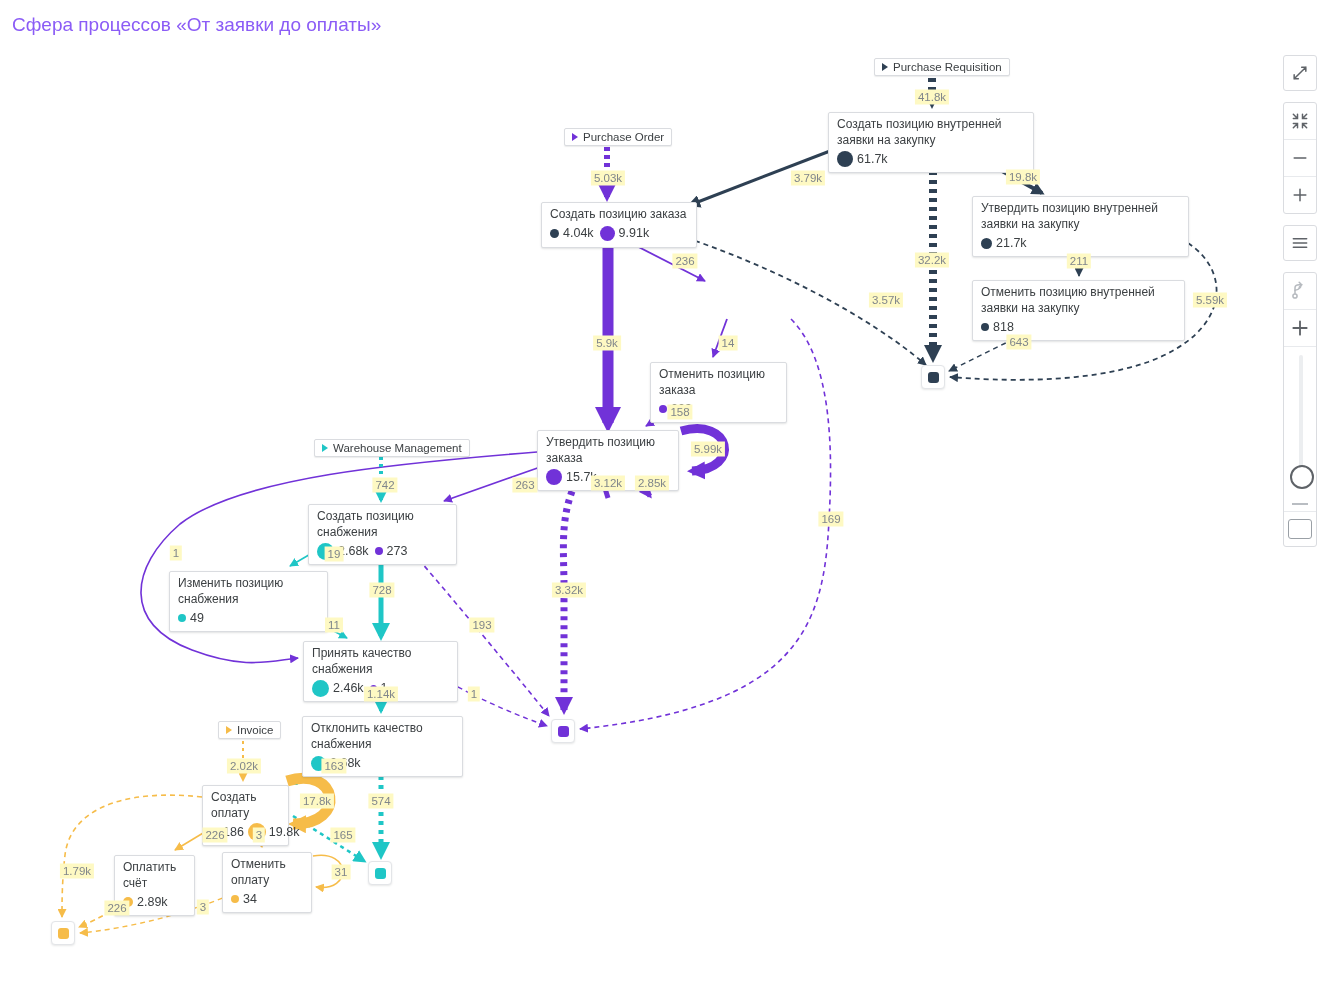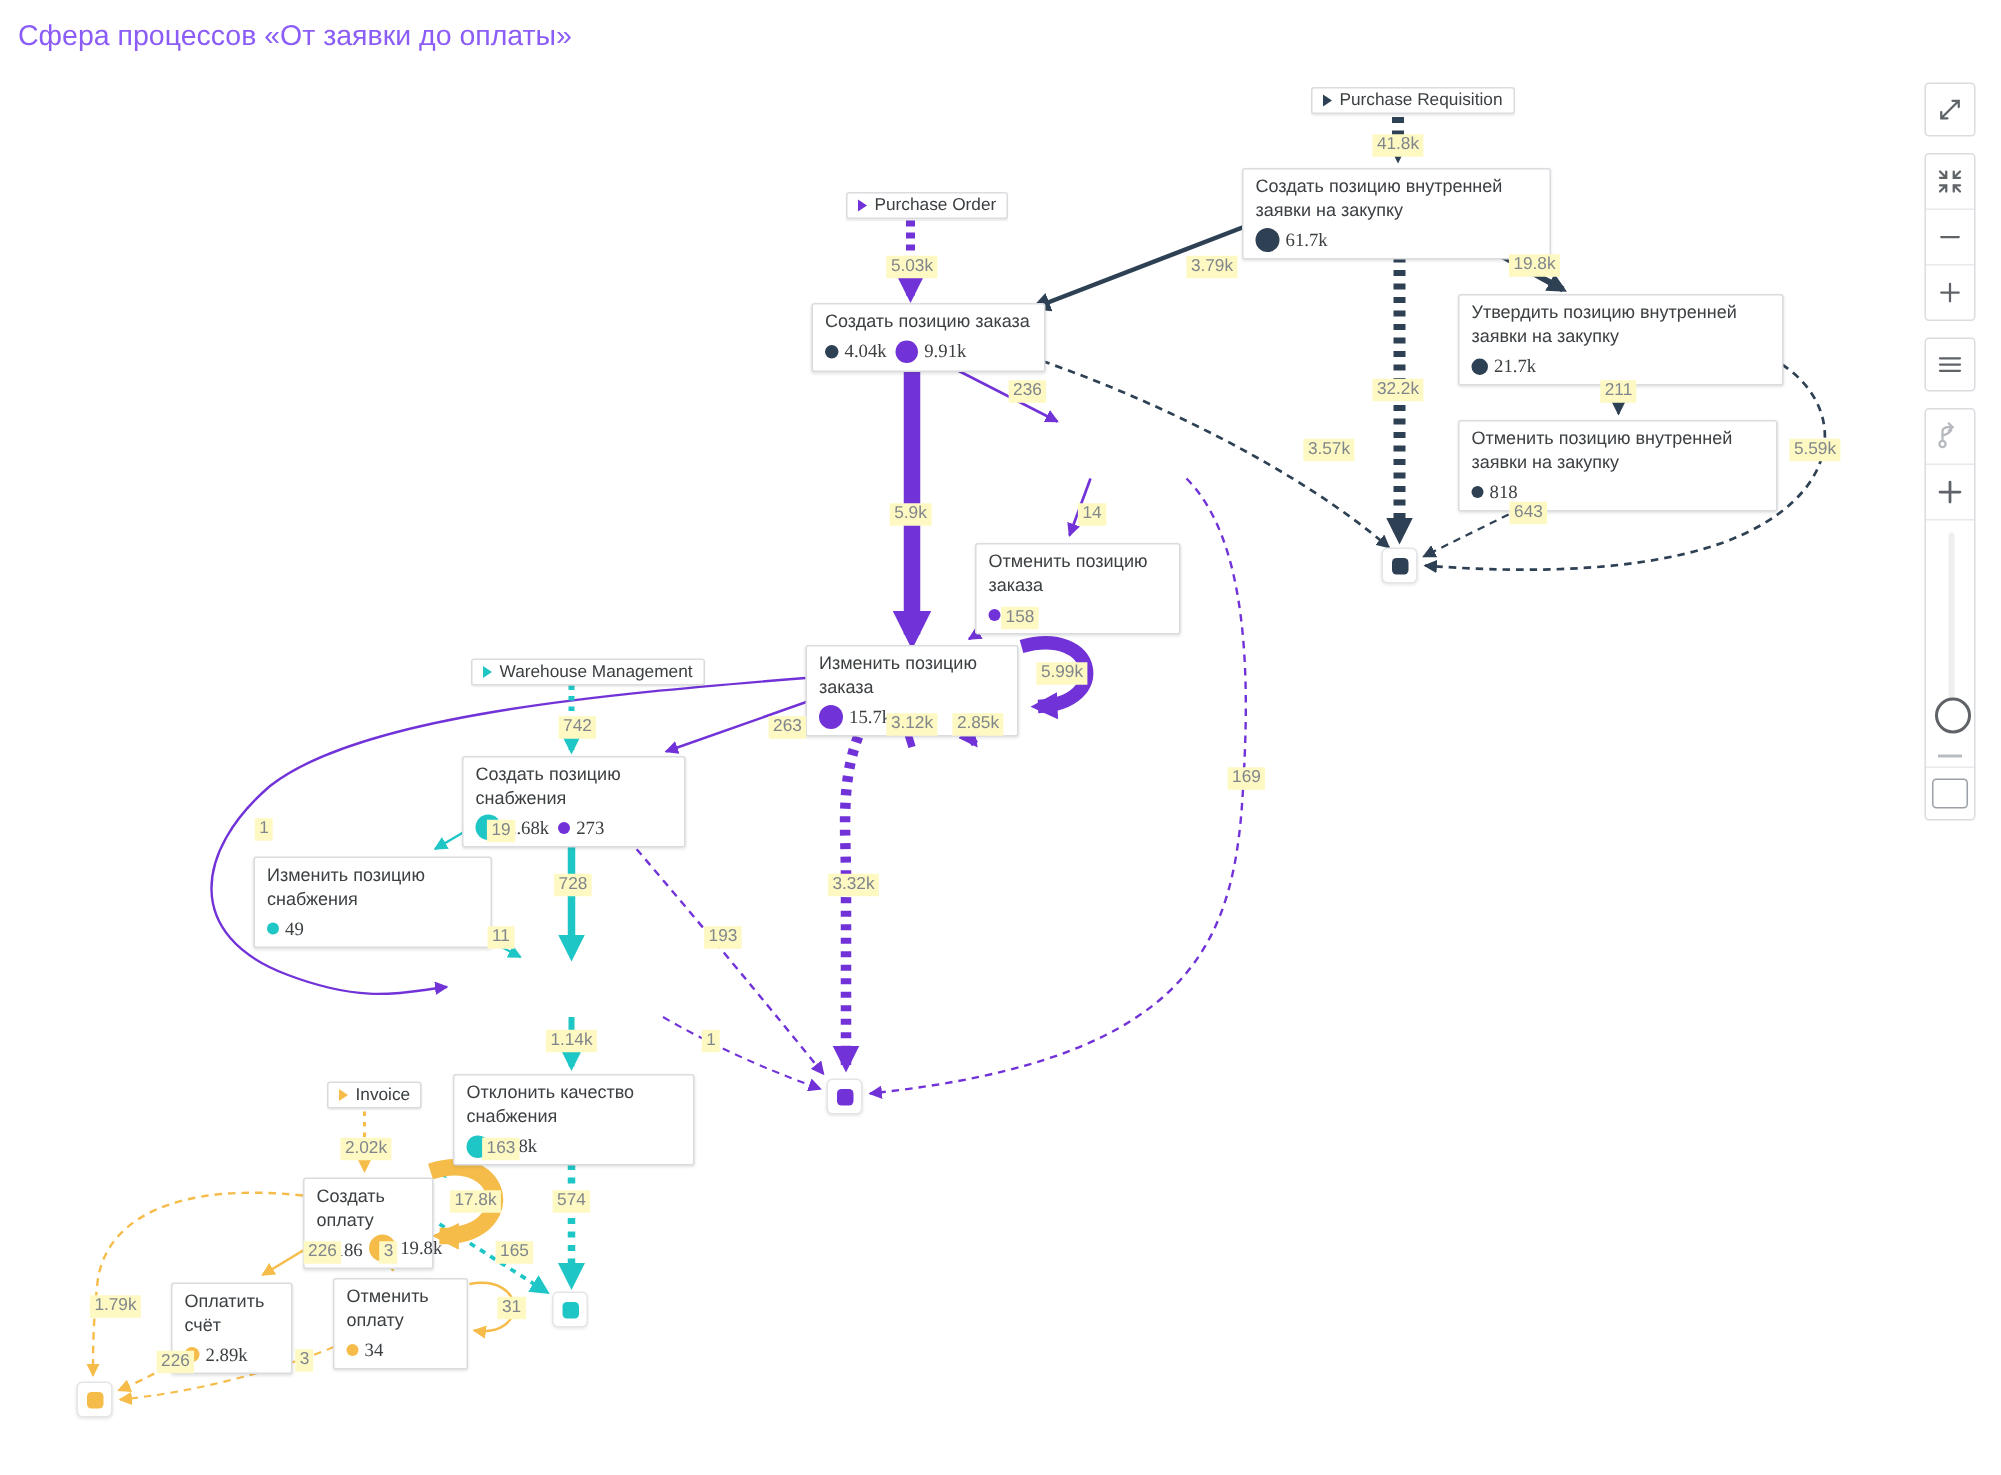--- a/index.html
+++ b/index.html
@@ -3,21 +3,21 @@
 <meta charset="utf-8">
 <style>
   html,body{margin:0;padding:0;background:#fff;font-family:"Liberation Sans",sans-serif;}
   .stage{position:relative;width:1334px;height:983px;background:#fff;overflow:hidden;}
   .title{position:absolute;left:12px;top:14px;font-size:19px;color:#8b5cf6;}
   svg.edges{position:absolute;left:0;top:0;}
   .node{position:absolute;background:#fff;border:1px solid #dadce0;border-radius:2px;
         box-shadow:0 1px 2px rgba(60,64,67,.15);padding:4px 8px 4px 8px;box-sizing:border-box;
         font-size:12px;color:#3c4043;line-height:1.3;}
   .nlabel{color:#3c4043;}
-  .mrow{display:flex;align-items:flex-end;gap:6px;margin-top:2px;min-height:18px;font-family:Liberation Serif, serif;}
+  .mrow{display:flex;align-items:center;gap:6px;margin-top:2px;min-height:18px;}
   .mpair{display:flex;align-items:center;gap:4px;}
   .dot{display:inline-block;border-radius:50%;flex:0 0 auto;}
   .c-dark{background:#2e4053;} .c-purple{background:#7132d8;}
   .c-teal{background:#1fc6c6;} .c-yellow{background:#f6bc49;}
   .mval{font-size:12.5px;color:#3c4043;}
   .hdr{position:absolute;background:#fff;border:1px solid #dadce0;border-radius:2px;
        padding:2px 7px;font-size:11.5px;color:#3c4043;display:flex;align-items:center;gap:5px;
        box-shadow:0 1px 1px rgba(60,64,67,.1);white-space:nowrap;}
   .tri{width:0;height:0;border-top:4px solid transparent;border-bottom:4px solid transparent;
        border-left:6px solid #000;display:inline-block;}
@@ -194,21 +194,21 @@
   <div class="node" style="left:650px;top:362px;width:137px">
     <div class="nlabel">Отменить позицию заказа</div>
     <div class="mrow">
         <span class="mpair">
           <span class="dot c-purple" style="width:8px;height:8px"></span>
           <span class="mval">223</span>
         </span>
       </div>
   </div>
   <div class="node" style="left:537px;top:430px;width:142px">
-    <div class="nlabel">Изменить позицию заказа</div>
+    <div class="nlabel">Утвердить позицию заказа</div>
     <div class="mrow">
         <span class="mpair">
           <span class="dot c-purple" style="width:16px;height:16px"></span>
           <span class="mval">15.7k</span>
         </span>
       </div>
   </div>
   <div class="node" style="left:308px;top:504px;width:149px">
     <div class="nlabel">Создать позицию снабжения</div>
     <div class="mrow">
@@ -221,20 +221,33 @@
           <span class="mval">273</span>
         </span>
       </div>
   </div>
   <div class="node" style="left:169px;top:571px;width:159px">
     <div class="nlabel">Изменить позицию снабжения</div>
     <div class="mrow">
         <span class="mpair">
           <span class="dot c-teal" style="width:8px;height:8px"></span>
           <span class="mval">49</span>
+        </span>
+      </div>
+  </div>
+  <div class="node" style="left:303px;top:641px;width:155px">
+    <div class="nlabel">Принять качество снабжения</div>
+    <div class="mrow">
+        <span class="mpair">
+          <span class="dot c-teal" style="width:17px;height:17px"></span>
+          <span class="mval">2.46k</span>
+        </span>
+    <span class="mpair">
+          <span class="dot c-purple" style="width:7px;height:7px"></span>
+          <span class="mval">1</span>
         </span>
       </div>
   </div>
   <div class="node" style="left:302px;top:716px;width:161px">
     <div class="nlabel">Отклонить качество снабжения</div>
     <div class="mrow">
         <span class="mpair">
           <span class="dot c-teal" style="width:15px;height:15px"></span>
           <span class="mval">2.68k</span>
         </span>

